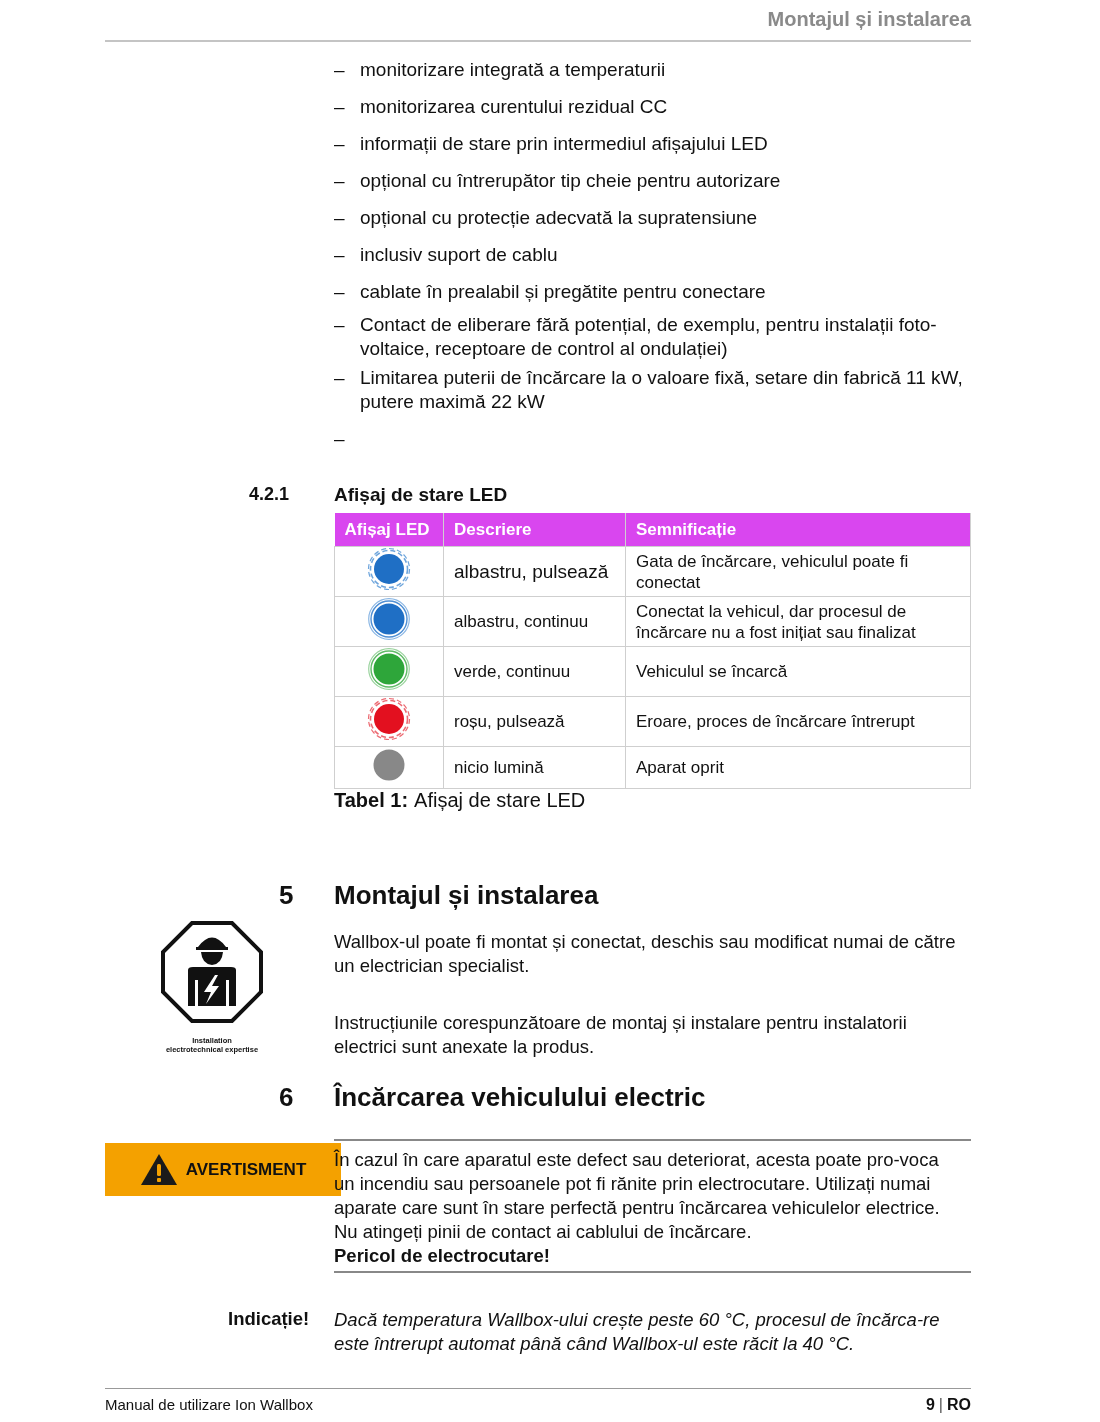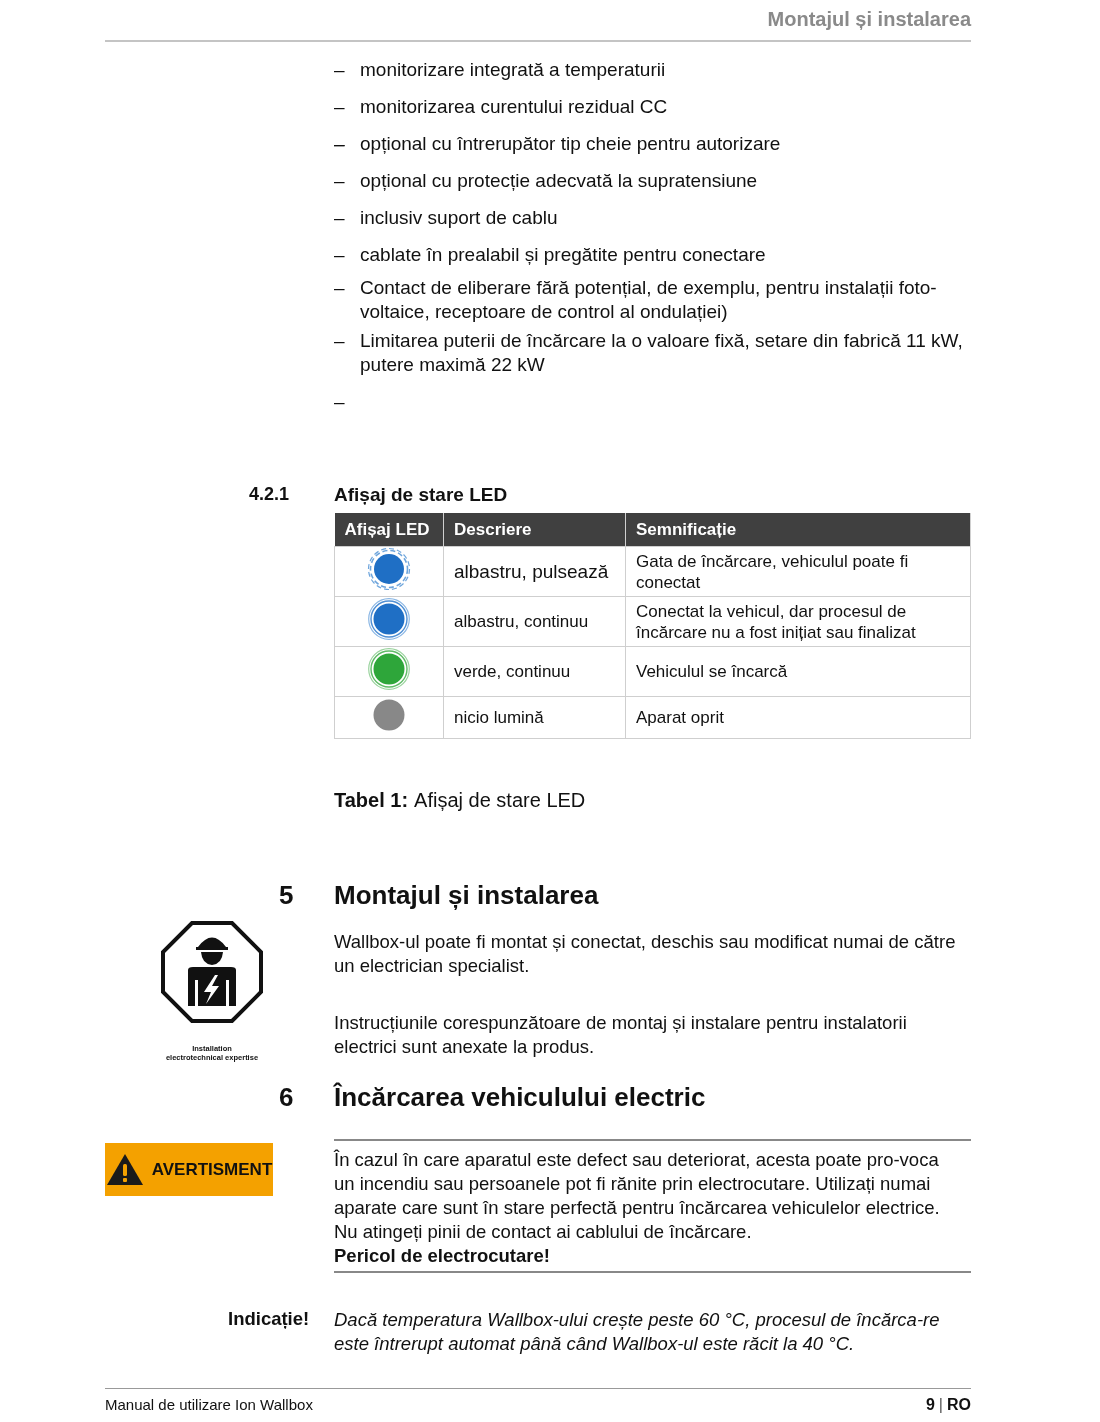--- a/index.html
+++ b/index.html
@@ -8,50 +8,50 @@
   .abs { position:absolute; }
   .header-title { right:129px; top:8px; font-size:20px; font-weight:bold; color:#8a8a8a; }
   .rule { height:2px; background:#c4c4c4; }
   .header-rule { left:105px; top:40px; width:866px; }
   .bullets { left:334px; top:58px; width:640px; margin:0; padding:0; list-style:none; font-size:19px; line-height:24px; }
   .bullets li { position:relative; padding-left:26px; }
   .bullets li .dash { position:absolute; left:0; top:0; }
   .sub-num { left:249px; top:484px; font-size:18px; font-weight:bold; }
   .sub-title { left:334px; top:484px; font-size:19px; font-weight:bold; }
   table.led { position:absolute; left:334px; top:513px; width:637px; border-collapse:collapse; font-size:17px; }
-  table.led th { background:#404040; color:#fff; font-weight:bold; height:33px; text-align:left; padding:0 10px; border-right:1px solid #d0d0d0; font-size:17px; }
+  table.led th { background:#d946ef; color:#fff; font-weight:bold; height:33px; text-align:left; padding:0 10px; border-right:1px solid #d0d0d0; font-size:17px; }
   table.led th.center { text-align:left; }
   table.led td { border:1px solid #cfcfcf; padding:0 10px; height:46px; vertical-align:middle; line-height:21px; }
   table.led td.icon { text-align:center; width:108px; padding:0; }
   table.led td.desc { width:161px; }
   table.led tr.last td { height:35px; }
   .caption { left:334px; top:789px; font-size:20px; }
   .caption b { margin-right:6px; }
   .h1num { font-size:26px; font-weight:bold; }
   .h1 { font-size:26px; font-weight:bold; }
   .para { left:334px; width:630px; font-size:18.5px; line-height:24px; }
-  .warn-box { left:105px; top:1143px; width:168px; height:53px; background:#f4a100; display:flex; align-items:center; justify-content:center; gap:8px; }
+  .warn-box { left:105px; top:1143px; width:236px; height:53px; background:#f4a100; display:flex; align-items:center; justify-content:center; gap:8px; }
   .warn-label { font-weight:bold; font-size:17px; color:#111; }
   .warn-text { left:334px; top:1148px; width:630px; font-size:18.5px; line-height:24px; }
   .note-label { left:228px; top:1308px; font-size:18.5px; font-weight:bold; }
   .note-text { left:334px; top:1308px; width:640px; font-size:18.5px; line-height:24px; font-style:italic; }
   .footer-left { left:105px; top:1396px; font-size:15px; }
   .footer-right { right:129px; top:1396px; font-size:16px; font-weight:bold; }
   .footer-right .sep { font-weight:normal; color:#555; margin:0 4px; }
 </style>
 </head>
 <body>
 
 <div class="abs header-title">Montajul și instalarea</div>
 <div class="abs rule header-rule"></div>
 
 <ul class="abs bullets">
   <li style="margin-top:0"><span class="dash">–</span><span>monitorizare integrată a temperaturii</span></li>
   <li style="margin-top:13px"><span class="dash">–</span><span>monitorizarea curentului rezidual CC</span></li>
-  <li style="margin-top:13px"><span class="dash">–</span></li>
+  <li style="margin-top:13px"><span class="dash">–</span><span>informații de stare prin intermediul afișajului LED</span></li>
   <li style="margin-top:13px"><span class="dash">–</span><span>opțional cu întrerupător tip cheie pentru autorizare</span></li>
   <li style="margin-top:13px"><span class="dash">–</span><span>opțional cu protecție adecvată la supratensiune</span></li>
   <li style="margin-top:13px"><span class="dash">–</span><span>inclusiv suport de cablu</span></li>
   <li style="margin-top:13px"><span class="dash">–</span><span>cablate în prealabil și pregătite pentru conectare</span></li>
   <li style="margin-top:9px"><span class="dash">–</span><span>Contact de eliberare fără potențial, de exemplu, pentru instalații foto-voltaice, receptoare de control al ondulației)</span></li>
   <li style="margin-top:5px"><span class="dash">–</span><span>Limitarea puterii de încărcare la o valoare fixă, setare din fabrică 11 kW, putere maximă 22 kW</span></li>
   <li style="margin-top:13px"><span class="dash">–</span></li>
 </ul>
 
 <div class="abs sub-num">4.2.1</div>
@@ -92,20 +92,31 @@
       <td class="icon">
         <svg width="44" height="44" viewBox="0 0 44 44">
           <circle cx="22" cy="22" r="15.5" fill="#2ea63a"></circle>
           <circle cx="22" cy="22" r="18" fill="none" stroke="#5fbb66" stroke-width="1.4"></circle>
           <circle cx="22" cy="22" r="20.3" fill="none" stroke="#9ad39e" stroke-width="1.2"></circle>
         </svg>
       </td>
       <td class="desc">verde, continuu</td>
       <td>Vehiculul se încarcă</td>
     </tr>
+    <tr>
+      <td class="icon">
+        <svg width="44" height="44" viewBox="0 0 44 44">
+          <circle cx="22" cy="22" r="15" fill="#e3101f"></circle>
+          <circle cx="22" cy="22" r="18.5" fill="none" stroke="#ec6a72" stroke-width="1.6" stroke-dasharray="5 3"></circle>
+          <circle cx="22" cy="22" r="20.5" fill="none" stroke="#ec6a72" stroke-width="1.2" stroke-dasharray="5 3"></circle>
+        </svg>
+      </td>
+      <td class="desc">roșu, pulsează</td>
+      <td>Eroare, proces de încărcare întrerupt</td>
+    </tr>
     <tr class="last">
       <td class="icon">
         <svg width="36" height="36" viewBox="0 0 36 36">
           <circle cx="18" cy="18" r="15.5" fill="#888888"></circle>
         </svg>
       </td>
       <td class="desc">nicio lumină</td>
       <td>Aparat oprit</td>
     </tr>
   </tbody>
@@ -121,21 +132,21 @@
 <div class="abs para" style="top:983px;margin-top:28px;">Instrucțiunile corespunzătoare de montaj și instalare pentru instalatorii electrici sunt anexate la produs.</div>
 
 <div class="abs" style="left:150px; top:920px; width:124px; text-align:center;">
   <svg width="104" height="104" viewBox="0 0 104 104" style="display:block;margin:0 auto;">
     <polygon points="32,3 72,3 101,32 101,72 72,101 32,101 3,72 3,32" fill="#fff" stroke="#111" stroke-width="4"></polygon>
     <path d="M38,27 Q52,8 66,27 L68,27 L68,30 L36,30 L36,27 Z" fill="#111"></path>
     <path d="M41,32 L63,32 Q62,44 52,45 Q42,44 41,32 Z" fill="#111"></path>
     <path d="M28,50 Q28,47 33,47 L71,47 Q76,47 76,50 L76,86 L69,86 L69,60 L66,60 L66,86 L38,86 L38,60 L35,60 L35,86 L28,86 Z" fill="#111"></path>
     <polygon points="55,55 44,72 51,72 46,84 59,66 52,66 58,55" fill="#fff"></polygon>
   </svg>
-  <div style="font-size:7.5px; font-weight:bold; line-height:9px; margin-top:20px;">Installation</div>
+  <div style="font-size:7.5px; font-weight:bold; line-height:9px; margin-top:12px;">Installation</div>
   <div style="font-size:7.5px; font-weight:bold; line-height:9px;">electrotechnical expertise</div>
 </div>
 
 <div class="abs h1num" style="left:279px; top:1082px;">6</div>
 <div class="abs h1" style="left:334px; top:1082px;">Încărcarea vehiculului electric</div>
 
 <div class="abs rule" style="left:334px; top:1139px; width:637px; background:#888;"></div>
 <div class="abs warn-box">
   <svg width="38" height="33" viewBox="0 0 38 33">
     <polygon points="19,1 37,32 1,32" fill="#1a1a1a"></polygon>

